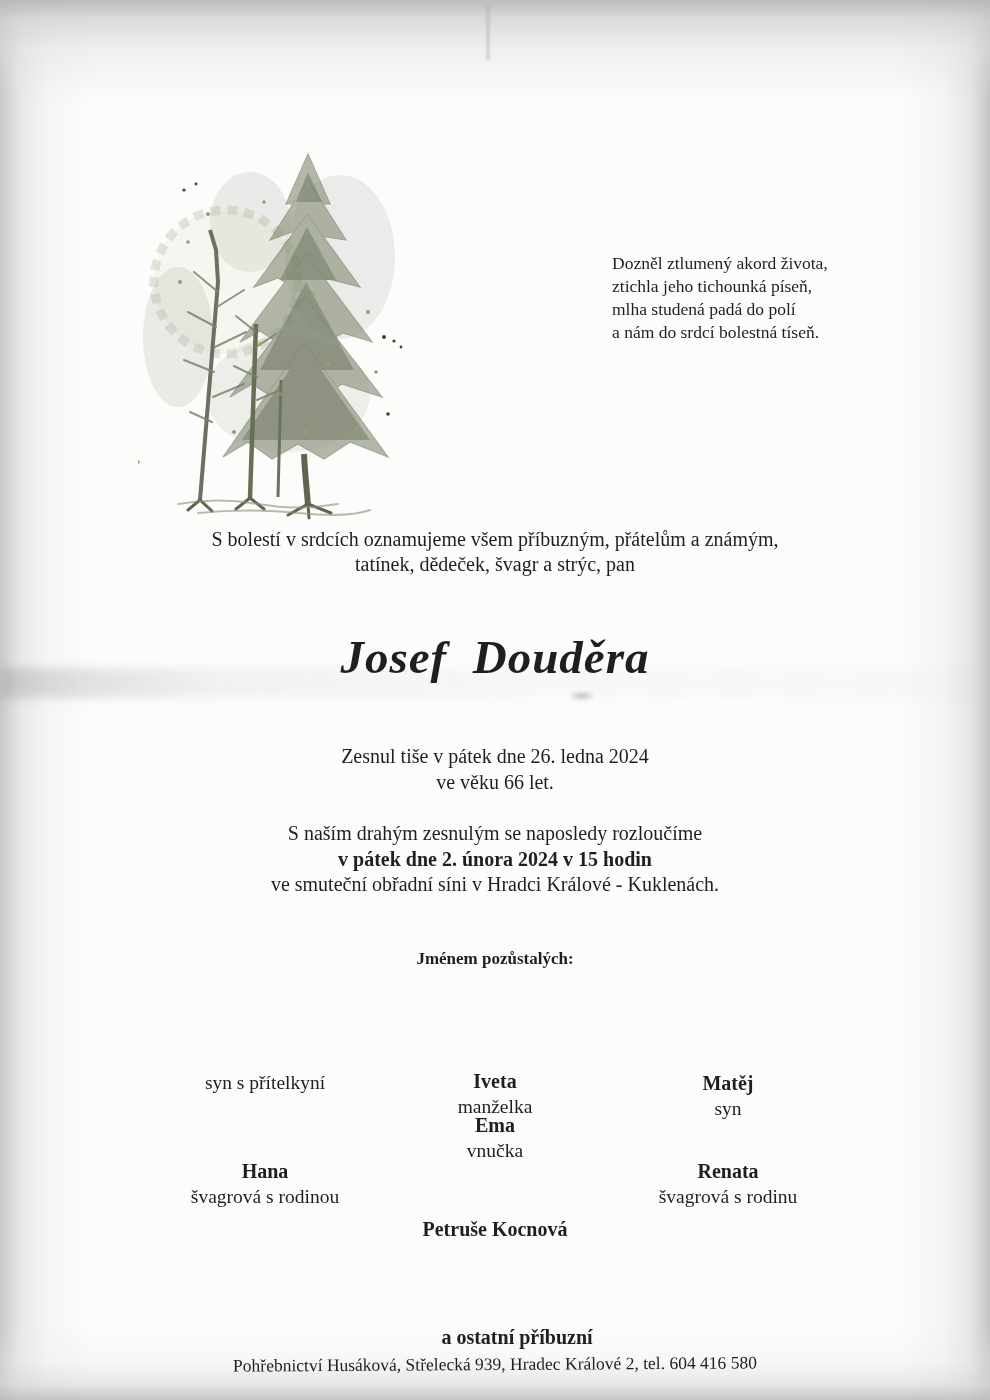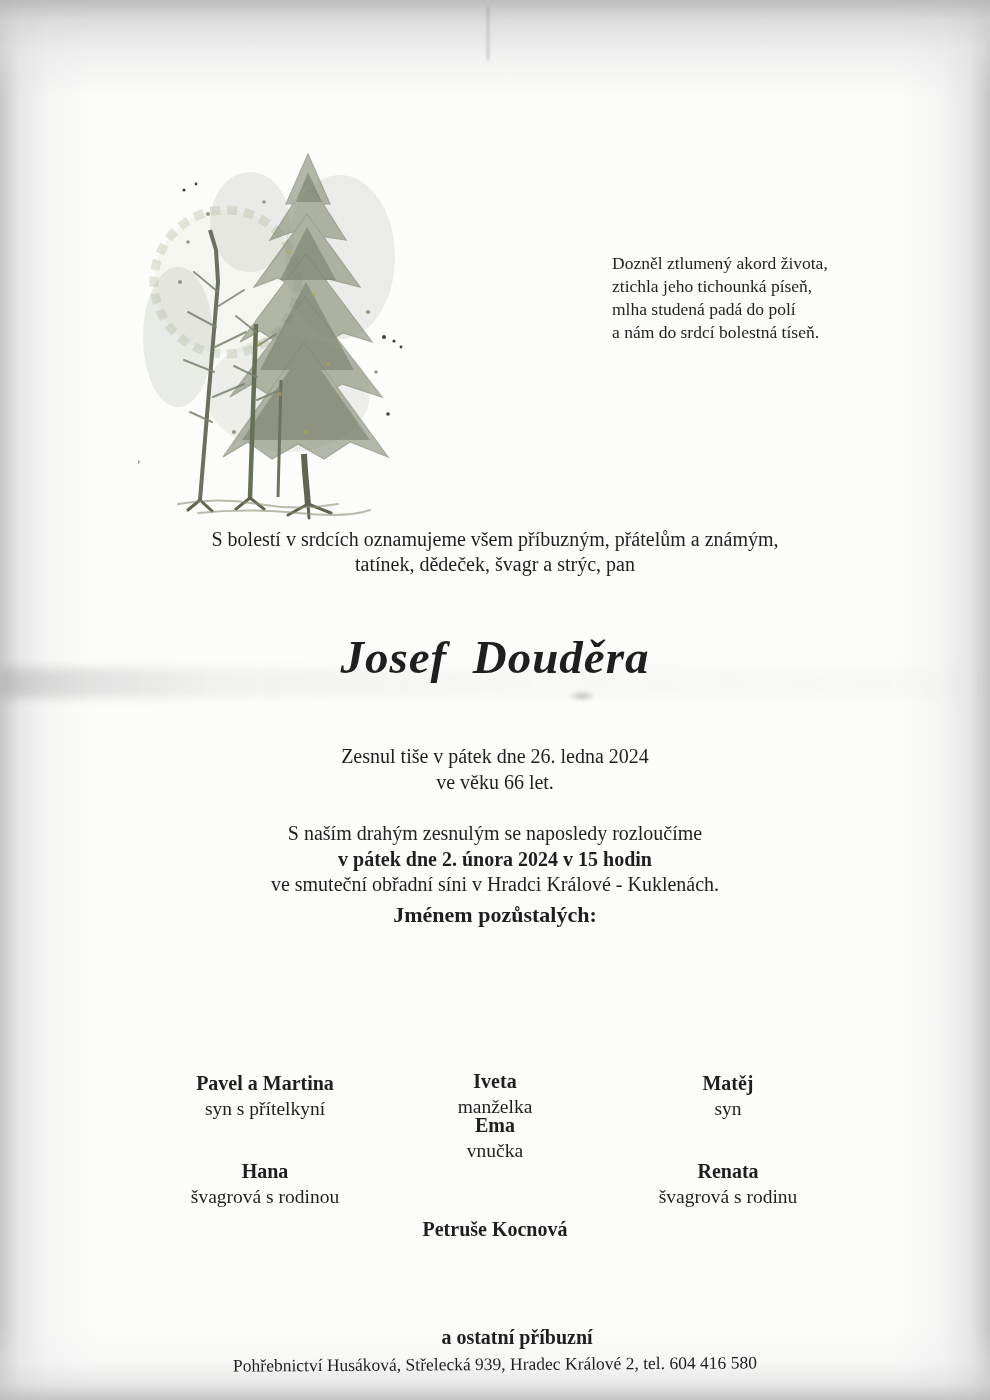--- a/index.html
+++ b/index.html
@@ -41,21 +41,21 @@
     font-size: 17.5px; line-height: 23px; text-align: left;
   }
   .announcement { top: 527px; font-size: 20px; line-height: 24.5px; }
   .deceased-name {
     top: 630px; font-size: 47px; font-weight: bold; font-style: italic;
     letter-spacing: 1px; white-space: pre;
   }
   .death-info { top: 727px; font-size: 20px; line-height: 26px; margin-top: 16px; }
   .farewell { top: 821px; font-size: 20px; line-height: 25.5px; }
   .farewell .bold-line { font-weight: bold; }
-  .survivors-heading { top: 902px; font-size: 22px; font-weight: bold; }
+  .survivors-heading { top: 949px; font-size: 17px; font-weight: bold; }
   .survivor .name { font-weight: bold; font-size: 20px; line-height: 26px; }
   .survivor .relation { font-size: 19.5px; line-height: 25px; }
   .col-left  { left: 85px;  width: 360px; text-align: center; }
   .col-right { left: 548px; width: 360px; text-align: center; }
   .row-iveta   { top: 1068px; }
   .row-pavel   { top: 1070px; }
   .row-matej   { top: 1070px; }
   .row-ema     { top: 1112px; }
   .row-hana    { top: 1158px; }
   .row-renata  { top: 1158px; }
@@ -186,21 +186,20 @@
   </div>
 
   <div class="abs centered survivors-heading">Jménem pozůstalých:</div>
 
   <div class="abs centered survivor row-iveta">
     <div class="name">Iveta</div>
     <div class="relation">manželka</div>
   </div>
 
   <div class="abs col-left survivor row-pavel">
-    <div class="name">Pavel a Martina</div>
     <div class="relation">syn s přítelkyní</div>
   </div>
 
   <div class="abs col-right survivor row-matej">
     <div class="name">Matěj</div>
     <div class="relation">syn</div>
   </div>
 
   <div class="abs col-left survivor row-hana">
     <div class="name">Hana</div>

